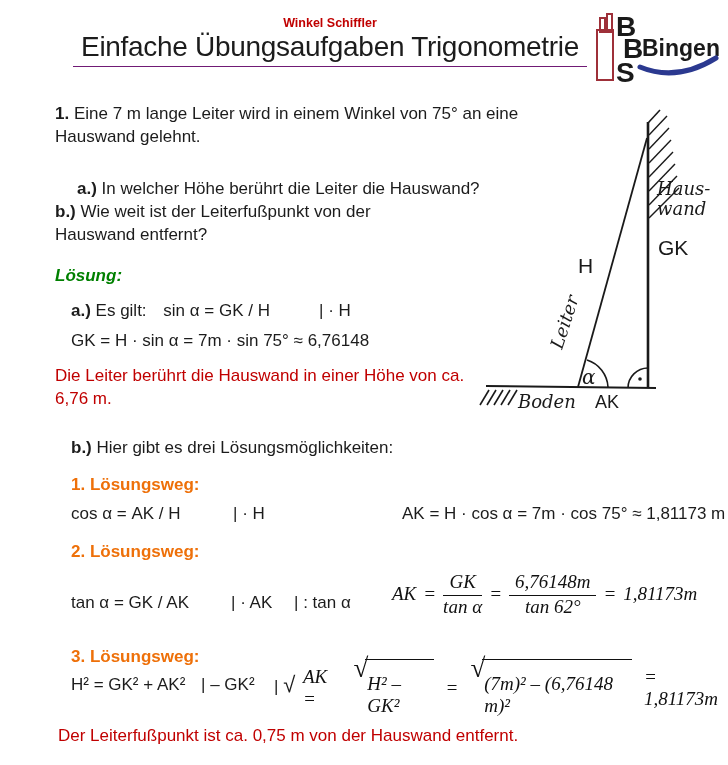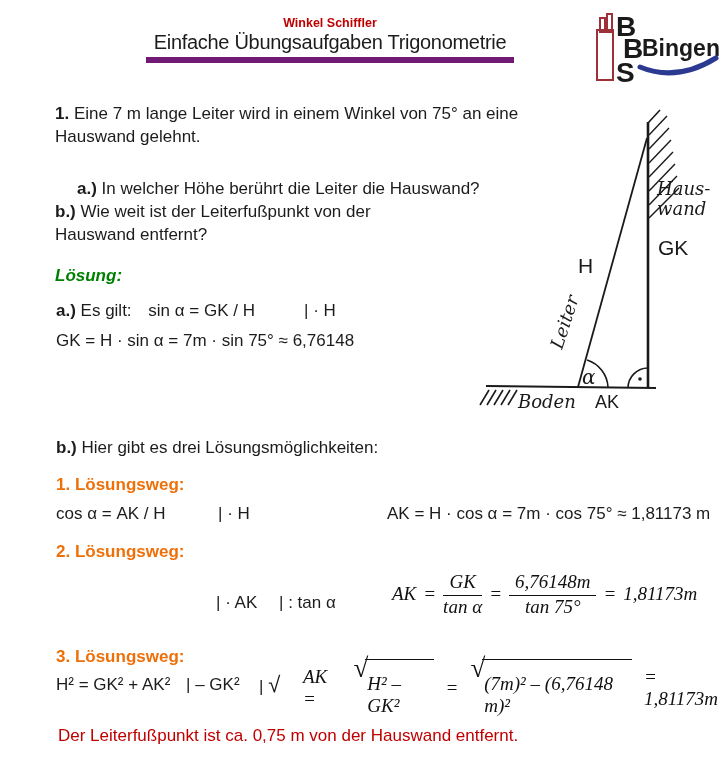--- a/index.html
+++ b/index.html
@@ -3,28 +3,28 @@
 <meta charset="utf-8">
 <style>
   html,body{margin:0;padding:0;}
   body{background:#888;}
   .page{
     position:relative;width:728px;height:765px;background:#ffffff;
     font-family:"Liberation Sans",sans-serif;color:#1c1c1c;font-size:17px;
     overflow:hidden;margin:0 auto;
   }
   .abs{position:absolute;}
-  .row{position:absolute;left:1px;width:616px;height:24px;line-height:22px;}
+  .row{position:absolute;left:16px;width:616px;height:24px;line-height:22px;}
   .seg{position:absolute;top:0;white-space:nowrap;}
   b,.bold{font-weight:bold;}
   .author{top:16px;left:0;width:660px;text-align:center;
           font-size:12.5px;font-weight:bold;color:var(--red);}
   .titlewrap{top:31px;left:0;width:660px;text-align:center;}
-  .title{display:inline-block;font-size:20px;letter-spacing:-0.3px;
-         border-bottom:6px solid #701a75;padding:0 8px 3px 8px;}
+  .title{display:inline-block;font-size:28px;letter-spacing:-0.3px;
+         border-bottom:1px solid #701a75;padding:0 8px 3px 8px;}
   .p1{top:102px;left:55px;width:470px;line-height:23px;}
   .qa{top:177px;left:55px;white-space:nowrap;line-height:23px;margin-left:22px;}
   .qb{top:200px;left:55px;width:390px;line-height:23px;}
   .green-h{top:266px;left:55px;font-weight:bold;color:var(--green);font-style:italic;}
   .red{color:var(--red);}
   .orange-h{font-weight:bold;color:var(--orange);}
   .concl{top:364px;left:55px;width:430px;line-height:23px;}
   .final{top:726px;left:58px;}
   .gap12{margin-left:12px;}
   .formula{
@@ -87,20 +87,21 @@
       <span>Es gilt:</span>
       <span class="gap12">sin α = GK / H</span>
     </span>
     <span class="seg" style="left:303px">| · H</span>
   </div>
 
   <div class="row" style="top:330px">
     <span class="seg" style="left:55px">GK = H · sin α  = 7m · sin 75° ≈ 6,76148</span>
   </div>
 
+  <div class="abs concl red">Die Leiter berührt die Hauswand in einer Höhe von ca. 6,76 m.</div>
 
   <div class="row" style="top:437px">
     <span class="seg" style="left:55px">
       <b>b.)</b>
       <span>Hier gibt es drei Lösungsmöglichkeiten:</span>
     </span>
   </div>
 
   <div class="row" style="top:474px">
     <span class="seg orange-h" style="left:55px">1. Lösungsweg:</span>
@@ -108,34 +109,35 @@
   <div class="row" style="top:503px">
     <span class="seg" style="left:55px">cos α = AK / H</span>
     <span class="seg" style="left:217px">| · H</span>
     <span class="seg" style="left:386px">AK = H · cos α  = 7m · cos 75° ≈ 1,81173 m</span>
   </div>
 
   <div class="row" style="top:541px">
     <span class="seg orange-h" style="left:55px">2. Lösungsweg:</span>
   </div>
   <div class="row" style="top:592px">
+    <span class="seg" style="left:55px">tan α = GK / AK</span>
     <span class="seg" style="left:215px">| · AK</span>
     <span class="seg" style="left:278px">| : tan α</span>
   </div>
   <div class="formula" style="left:392px;top:561px;height:66px;">
     <span>AK</span>
     <span>=</span>
     <span class="frac">
       <span class="num">GK</span>
       <span class="den">tan α</span>
     </span>
     <span>=</span>
     <span class="frac">
       <span class="num">6,76148m</span>
-      <span class="den">tan 75°</span>
+      <span class="den">tan 62°</span>
     </span>
     <span>=</span>
     <span>1,81173m</span>
   </div>
 
   <div class="row" style="top:646px">
     <span class="seg orange-h" style="left:55px">3. Lösungsweg:</span>
   </div>
   <div class="row" style="top:674px">
     <span class="seg" style="left:55px">H² = GK² +  AK²</span>

